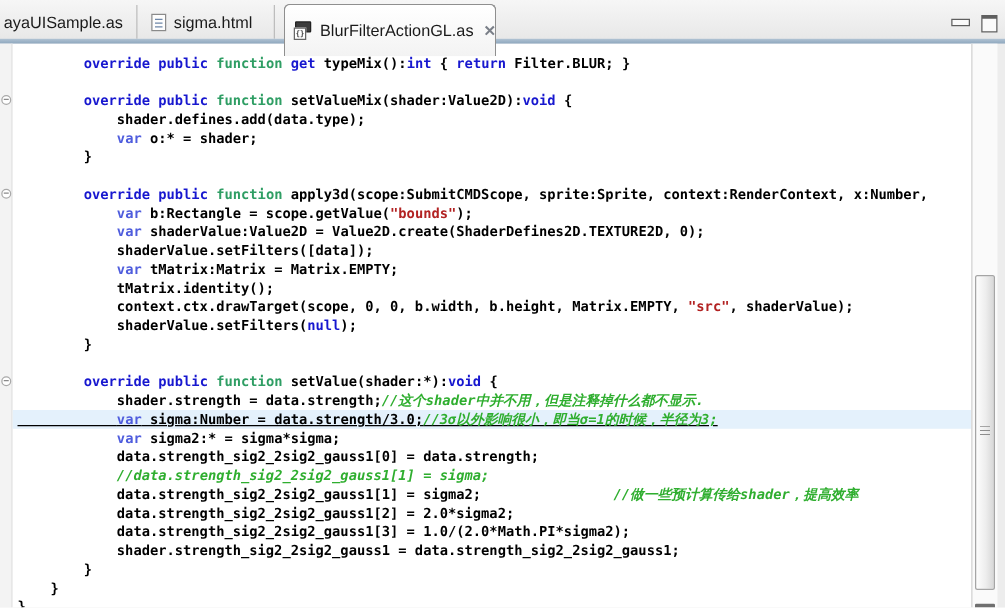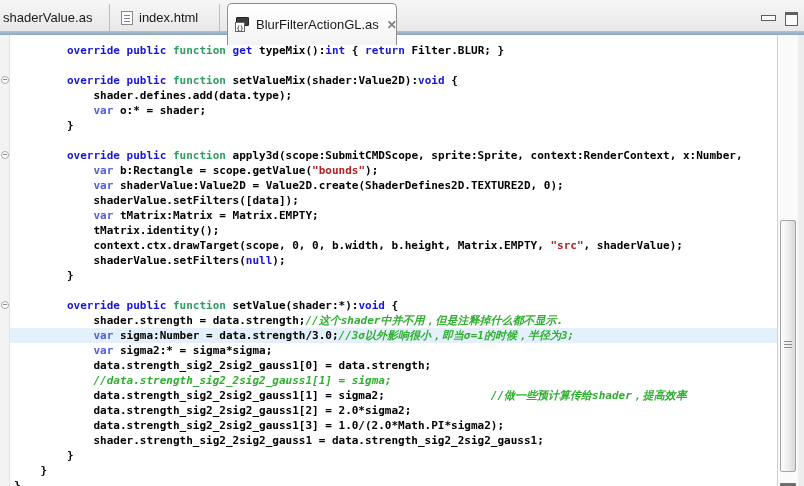--- a/index.html
+++ b/index.html
@@ -59,21 +59,21 @@
   .gutter{position:absolute;left:0;top:0;bottom:0;width:10px;background:#f3f3f3;
     border-right:1px solid #e3e3e3;box-sizing:border-box;}
   .fold-marker{position:absolute;left:1px;width:8px;height:8px;border:1px solid #a9a9a9;
     border-radius:50%;background:#fff;box-sizing:border-box;}
   .fold-marker::after{content:"";position:absolute;left:1px;right:1px;top:2px;height:1px;background:#8a8a8a;}
 
   .code-area{position:absolute;left:10px;top:0;right:21px;bottom:0;overflow:hidden;
     padding-top:8px;font:bold 11px "DejaVu Sans Mono",monospace;line-height:15px;
     color:#000;white-space:pre;cursor:text;}
   .code-line{height:15px;padding-left:4px;}
-  .code-line.hl{background:#e4f1fc;}
+  .code-line.hl{background:#e4f1fc;text-decoration:underline;}
   .tk-kw{color:#1717cf;}
   .tk-kw2{color:#4f5ddd;}
   .tk-fn{color:#2f9e64;}
   .tk-str{color:#b22222;}
   .tk-cm{color:#2fae2f;font-style:italic;}
   .tk-pl{color:#000;}
 
   
   .vscroll{position:absolute;right:0;top:0;width:21px;bottom:0;background:#fafafa;
     border-left:1px solid #d2d2d2;box-sizing:border-box;}
@@ -91,25 +91,25 @@
 <body>
 
 <div class="window">
 
   <div class="frag frag1"></div>
   <div class="frag frag2"></div>
   <div class="frag frag3"></div>
 
   <div class="tabbar">
     <div class="tab tab-inactive tab1">
-      <span class="tab-label">shaderValue.as</span>
+      <span class="tab-label">ayaUISample.as</span>
     </div>
     <div class="tab tab-inactive tab2">
       <span class="icon-html"></span>
-      <span class="tab-label">index.html</span>
+      <span class="tab-label">sigma.html</span>
     </div>
     <div class="tab tab-active">
       <span class="icon-as">
         <span class="mon"></span>
         <span class="page">{}</span>
       </span>
       <span class="tab-label">BlurFilterActionGL.as</span>
       <span class="tab-close">✕</span>
     </div>
     <div class="winctl">

